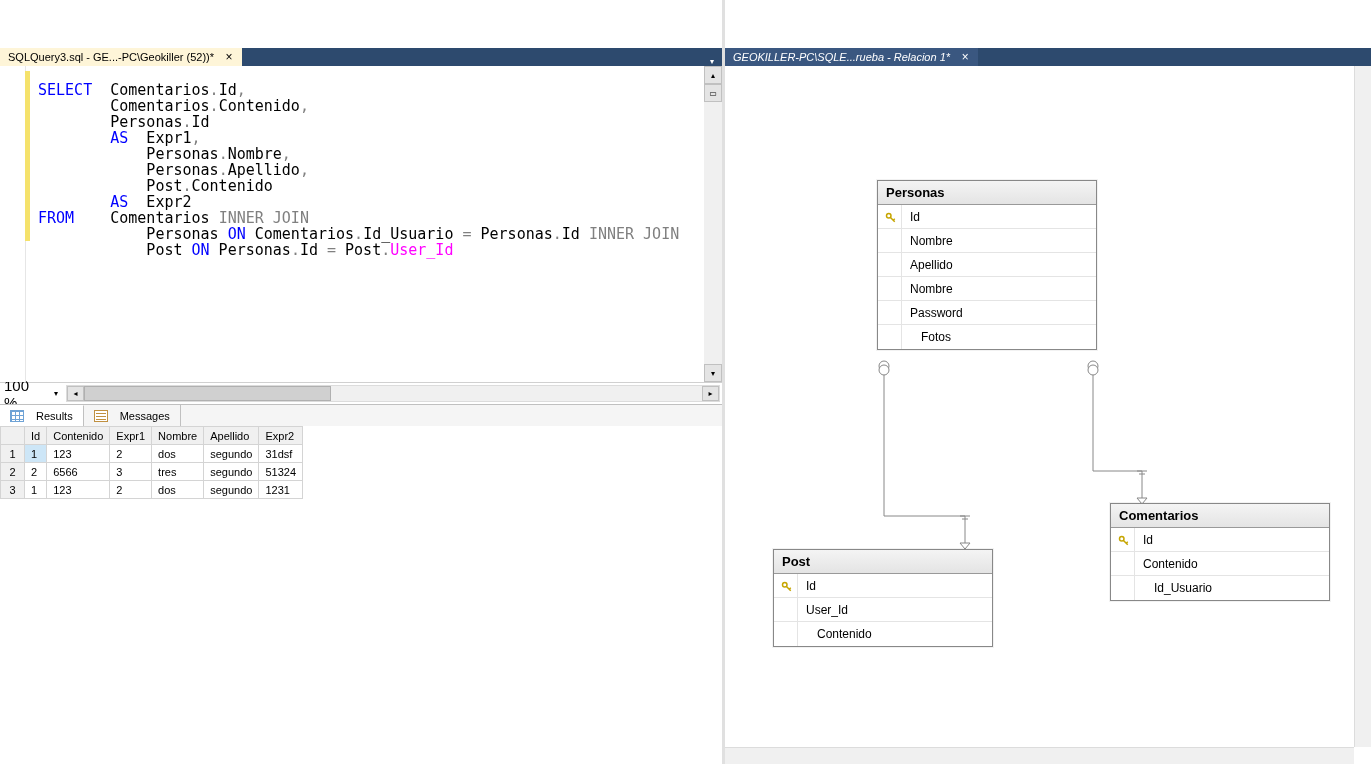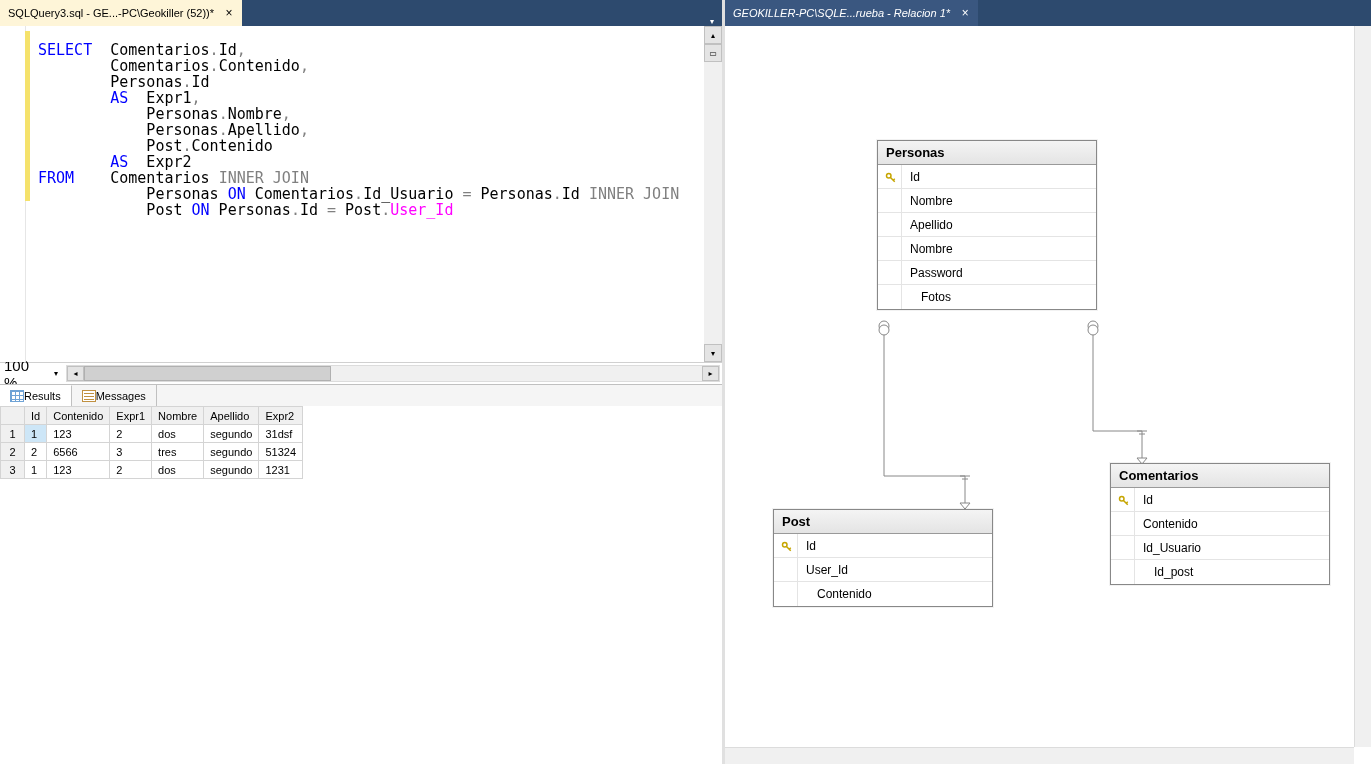--- a/index.html
+++ b/index.html
@@ -2,21 +2,21 @@
 <html><head>
 <meta charset="utf-8">
 <style>
 * { box-sizing: border-box; margin: 0; padding: 0; }
 body { font-family: "Segoe UI", Tahoma, sans-serif; font-size: 12px; background: #fff; overflow: hidden; }
 .app { display: flex; width: 1371px; height: 764px; }
 .left-panel { width: 725px; display: flex; flex-direction: column; border-right: 3px solid #e0e0e0; }
 .right-panel { flex: 1; display: flex; flex-direction: column; background: #fff; }
 
 
-.tabstrip { display: flex; align-items: flex-end; background: #2d4a6e; height: 26px; }
+.tabstrip { display: flex; align-items: flex-end; background: #2d4a6e; height: 18px; margin-top: 48px; }
 .tabstrip.right { background: #2d4a6e; font-style: italic; }
 .tab { display: flex; align-items: center; padding: 0 8px; height: 100%; font-size: 11px; cursor: pointer; gap: 10px; }
 .tab.active { background: #fef5d8; color: #000; }
 .tab.inactive { background: #3a5780; color: #fff; }
 .tab-close { width: 10px; height: 10px; display: inline-flex; align-items: center; justify-content: center; font-size: 12px; }
 .tab-drop { margin-left: auto; padding: 0 8px; color: #fff; font-size: 8px; }
 
 
 .editor-wrap { flex: 1; display: flex; flex-direction: column; background: #fff; }
 .editor-body { flex: 1; display: flex; overflow: hidden; position: relative; }
@@ -30,21 +30,21 @@
 .zoom-row { display: flex; align-items: center; height: 22px; background: #fff; border-top: 1px solid #d0d0d0; }
 .zoom-val { width: 48px; padding: 0 4px; font-size: 15px; }
 .zoom-drop { width: 16px; text-align: center; font-size: 8px; }
 .hscroll { flex: 1; height: 17px; background: #f0f0f0; border: 1px solid #dcdcdc; margin: 0 2px; position: relative; display:flex; }
 .hscroll .btn { width: 17px; background: #e4e4e4; border: 1px solid #c0c0c0; display:flex;align-items:center;justify-content:center;font-size:8px; }
 .hscroll .track { flex:1; position:relative; }
 .hscroll .thumb { position:absolute; left:0; top:0; height:100%; width:40%; background:#d0d0d0; border:1px solid #b0b0b0; }
 
 
 .results-tabs { display: flex; background: #f5f5f5; border-top: 1px solid #c0c0c0; height: 22px; }
-.rtab { display: flex; align-items: center; gap: 0; padding: 2px 10px; cursor: pointer; font-size: 11px; border-right: 1px solid #c0c0c0; }
+.rtab { display: flex; align-items: center; gap: 12px; padding: 2px 10px; cursor: pointer; font-size: 11px; border-right: 1px solid #c0c0c0; }
 .rtab.active { background: #fff; border-top: 1px solid #fff; }
 .rtab-icon { width: 14px; height: 12px; display:inline-block; }
 .icon-grid { background: linear-gradient(90deg,#6fa3d6 1px,transparent 1px) 0 0/4px 4px, linear-gradient(#6fa3d6 1px,transparent 1px) 0 0/4px 4px; border:1px solid #6fa3d6; }
 .icon-msg { border:1px solid #c09040; background:#fff; position:relative; }
 .icon-msg:after { content:""; position:absolute; left:1px; top:2px; right:1px; height:1px; background:#c09040; box-shadow:0 3px 0 #c09040, 0 6px 0 #c09040; }
 
 
 .results-area { flex: 1; background: #fff; overflow: auto; }
 .results-table { border-collapse: collapse; font-size: 11px; }
 .results-table th, .results-table td { border: 1px solid #d4d4d4; padding: 2px 6px; text-align: left; height: 18px; }
@@ -270,24 +270,20 @@
               <div class="dname">Id</div>
             </div>
             <div class="drow">
               <div class="dkey"></div>
               <div class="dname">Contenido</div>
             </div>
             <div class="drow">
               <div class="dkey"></div>
               <div class="dname">Id_Usuario</div>
             </div>
-            <div class="drow">
-              <div class="dkey"></div>
-              <div class="dname">Id_post</div>
-            </div>
           </div>
       </div>
 
       <div class="right-vscroll"></div>
       <div class="right-hscroll"></div>
     </div>
   </div>
 </div>
 
 </body></html>

